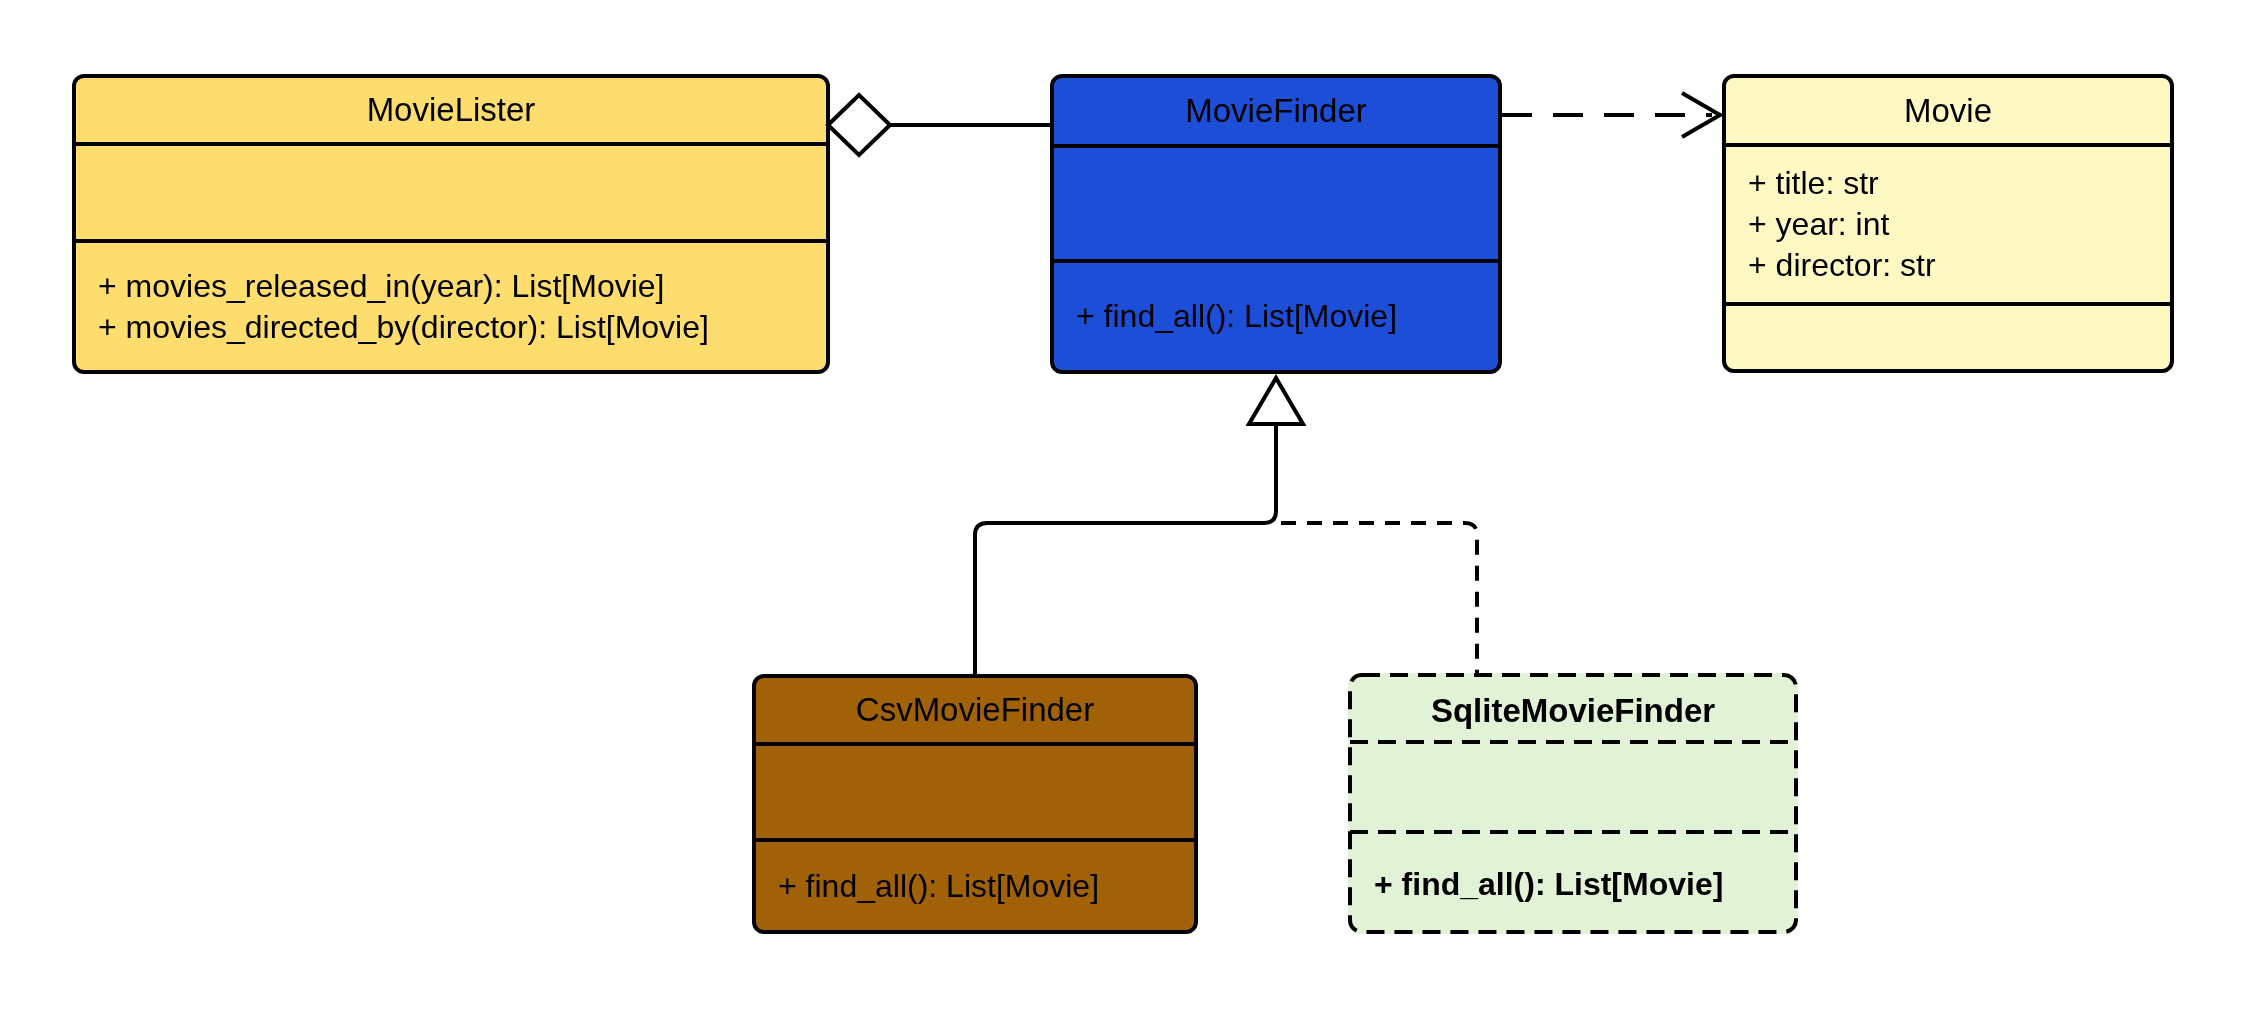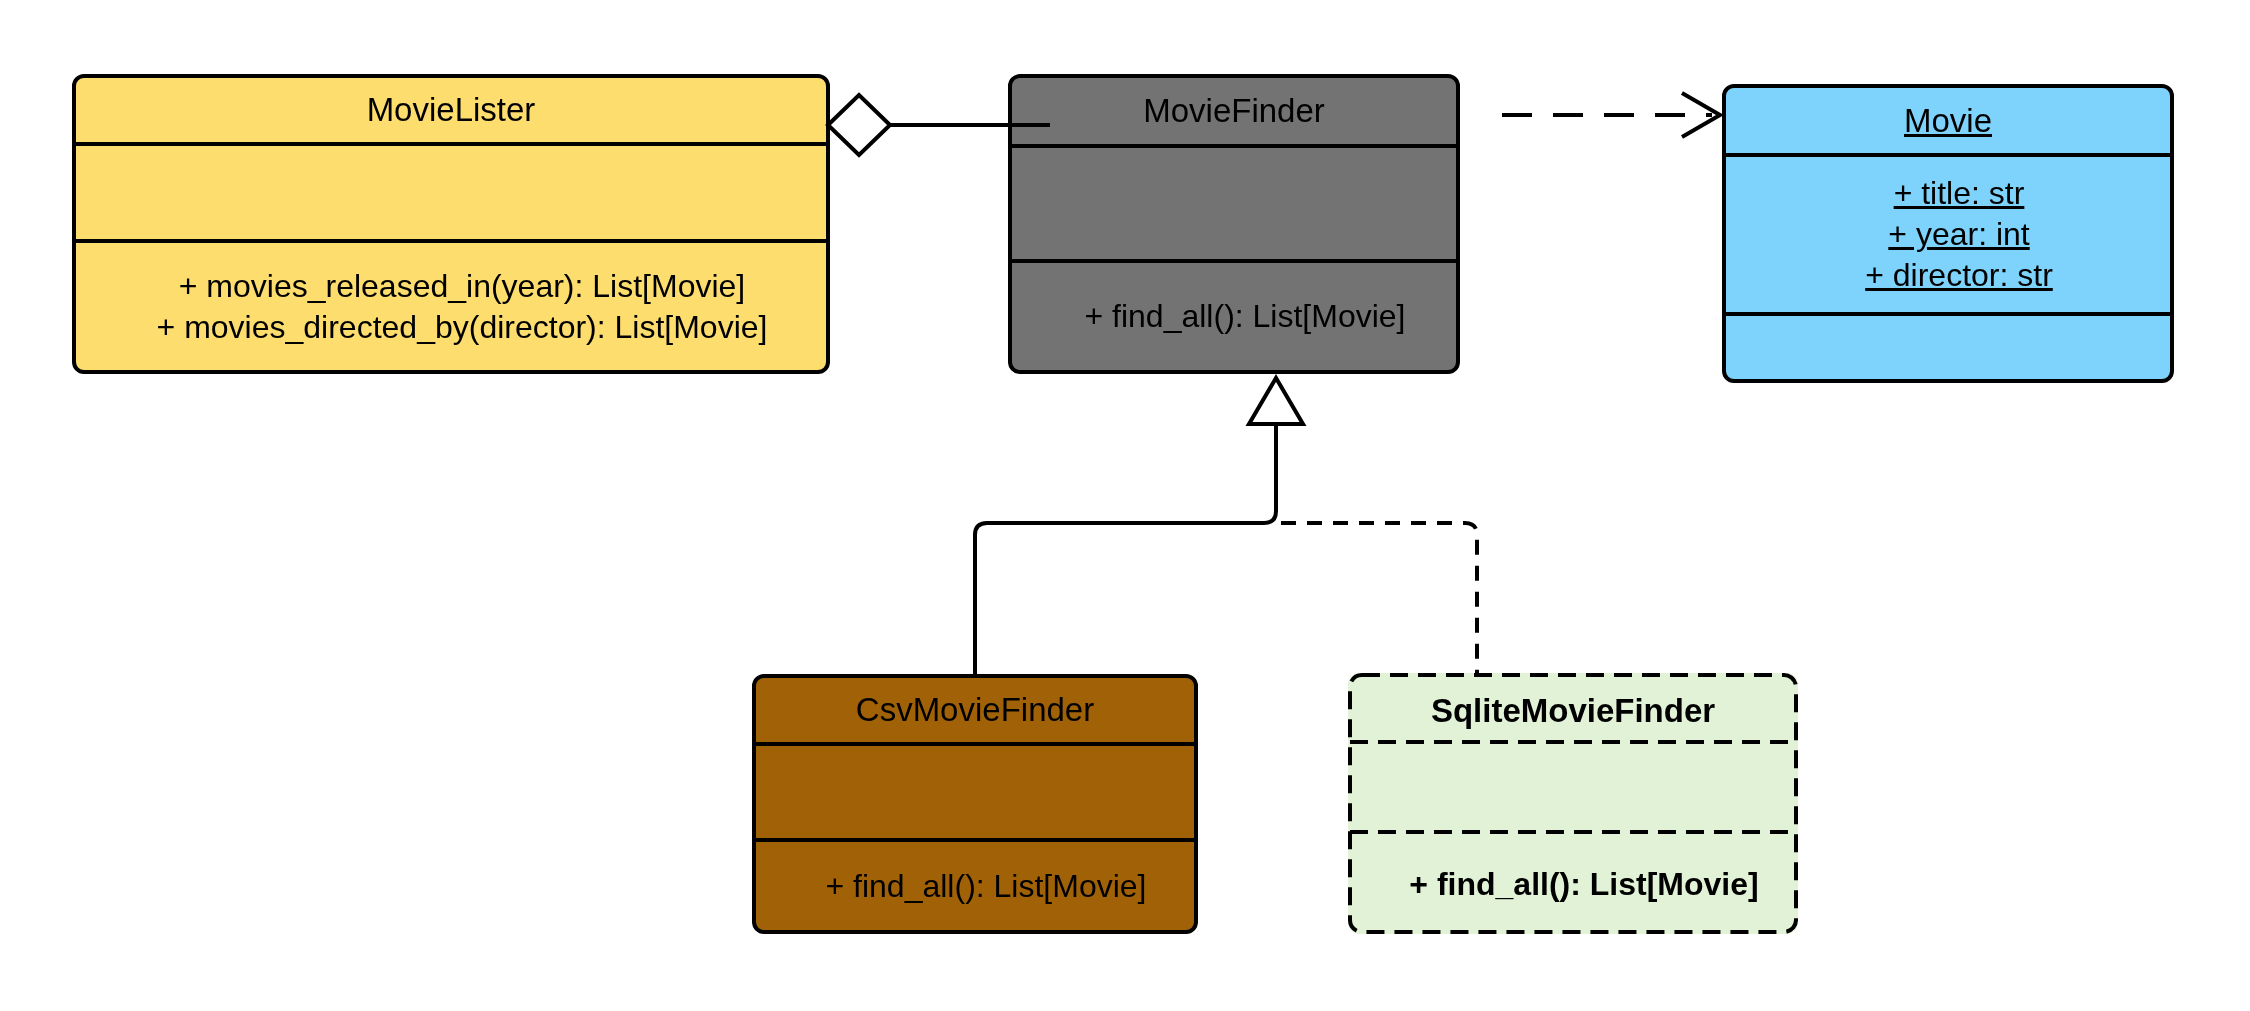--- a/index.html
+++ b/index.html
@@ -35,21 +35,20 @@
     box-sizing: border-box;
     border-top: 4px solid #000;
     display: flex;
     flex-direction: column;
     justify-content: center;
     padding-left: 22px;
     padding-right: 0;
     font-size: 32px;
     line-height: 41px;
     flex: 0 0 auto;
-    align-items: center;
   }
   .uml-section.grow { flex: 1 1 auto; }
   .dashed-box .uml-section { border-top-color: transparent; }
   .member { white-space: nowrap; }
   svg.overlay {
     position: absolute;
     left: 0; top: 0;
     width: 2250px; height: 1011px;
     pointer-events: none;
   }
@@ -61,29 +60,29 @@
 
   <div class="uml-class" style="left: 72px; top: 74px; width: 758px; height: 300px; background-color: rgb(253, 221, 110);">
     <div class="uml-title" style="height:64px;">MovieLister</div>
     <div class="uml-section" style="height:97px;"></div>
     <div class="uml-section grow">
       <div class="member">+ movies_released_in(year): List[Movie]</div>
       <div class="member">+ movies_directed_by(director): List[Movie]</div>
     </div>
   </div>
 
-  <div class="uml-class" style="left: 1008px; top: 74px; width: 452px; height: 300px; background-color: #737373;">
+  <div class="uml-class" style="left: 1050px; top: 74px; width: 452px; height: 300px; background-color: #1d4ed8;">
     <div class="uml-title" style="height:66px;">MovieFinder</div>
     <div class="uml-section" style="height:115px;"></div>
     <div class="uml-section grow">
       <div class="member">+ find_all(): List[Movie]</div>
     </div>
   </div>
 
-  <div class="uml-class" style="left: 1722px; top: 84px; width: 452px; height: 299px; background-color: #7dd3fc; text-decoration: underline;">
+  <div class="uml-class" style="left: 1722px; top: 74px; width: 452px; height: 299px; background-color: #fef9c3;">
     <div class="uml-title" style="height:65px;">Movie</div>
     <div class="uml-section" style="height:159px;">
       <div class="member">+ title: str</div>
       <div class="member">+ year: int</div>
       <div class="member">+ director: str</div>
     </div>
     <div class="uml-section grow"></div>
   </div>
 
   <div class="uml-class" style="left: 752px; top: 674px; width: 446px; height: 260px; background-color: #a16207;">

